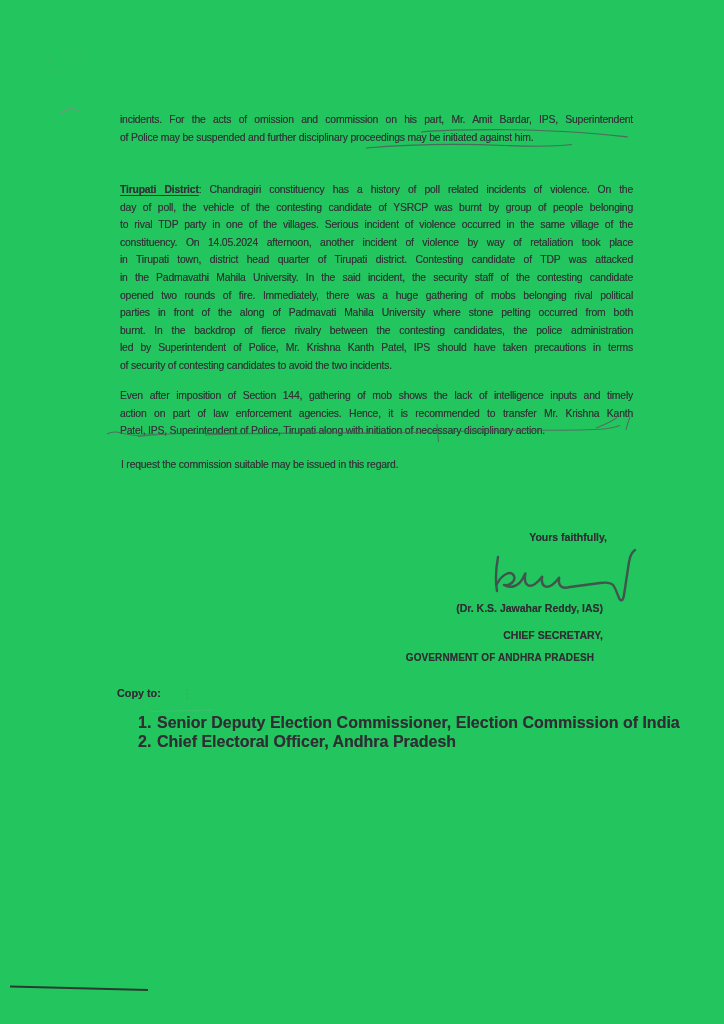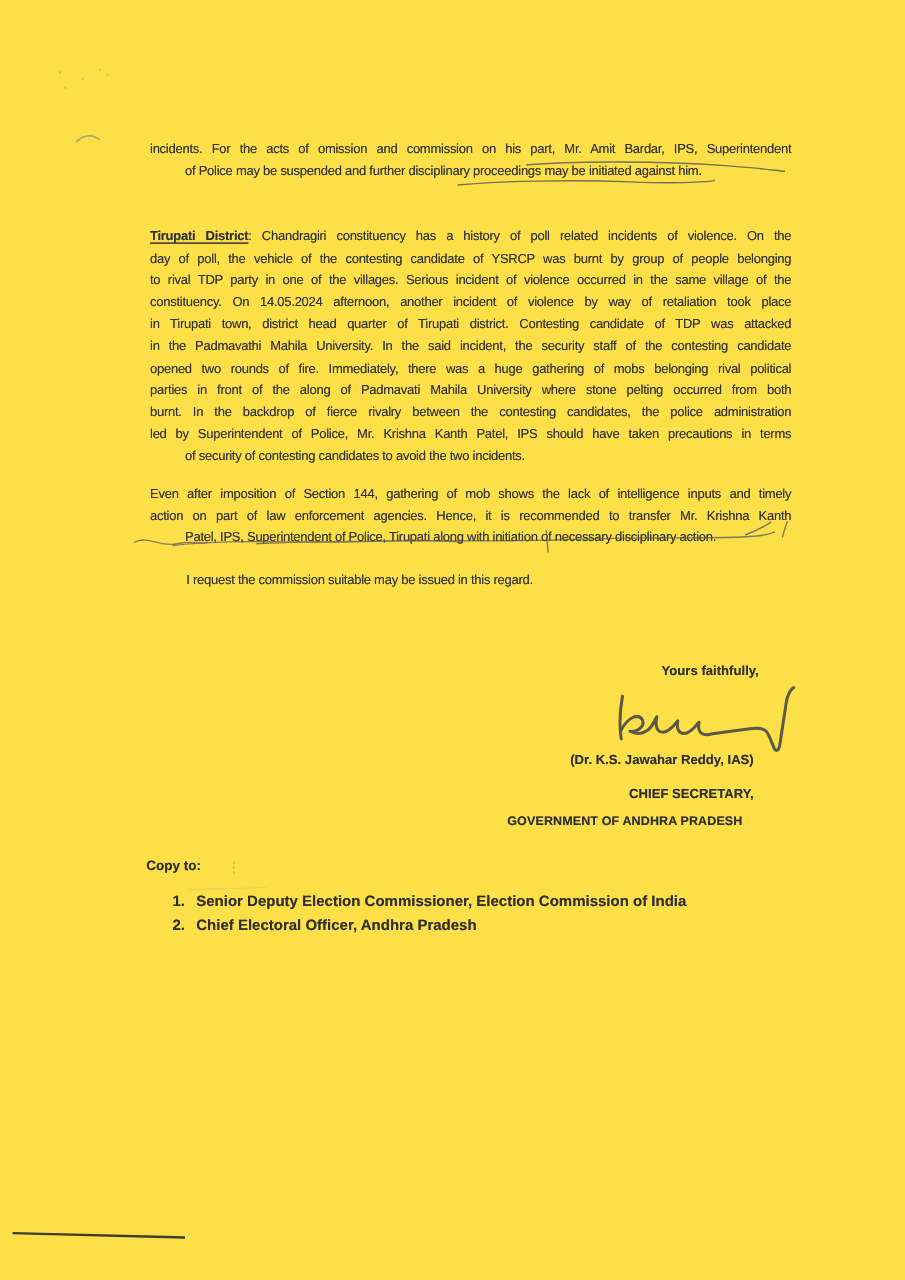--- a/index.html
+++ b/index.html
@@ -1,30 +1,30 @@
 <!DOCTYPE html>
 <html><head>
 <meta charset="utf-8">
 <style>
   html,body { margin:0; padding:0; background:#e8e8e8; }
   .page {
-    position:relative; width:724px; height:1024px; background:#fde047;
+    position:relative; width:724px; height:1024px; background:#22c55e;
     font-family:"Liberation Sans", sans-serif; color:#323237;
     overflow:hidden; text-shadow:0 0 0.5px rgba(50,50,55,0.55);
   }
   .block { position:absolute; }
   .bline {
     width:513px; font-size:10.4px; letter-spacing:-0.2px; line-height:17.6px;
     text-align:justify; text-align-last:justify;
   }
-  .endline { text-align:left; text-align-last:left; white-space:nowrap;margin-left:28px; }
+  .endline { text-align:left; text-align-last:left; white-space:nowrap; }
   .district-hd { font-weight:bold; text-decoration:underline; text-underline-offset:2px; }
   .sig-line { position:absolute; font-weight:bold; font-size:10.5px; white-space:nowrap; color:#2e2e33; }
   .copy-label { position:absolute; left:117px; top:687px; font-weight:bold; font-size:10.8px; color:#2e2e33; }
-  .copy-item { position:absolute; left:138px; font-weight:bold; font-size:12px; color:#2e2e33; white-space:nowrap; }
+  .copy-item { position:absolute; left:138px; font-weight:bold; font-size:16px; color:#2e2e33; white-space:nowrap; }
   .copy-item .num { display:inline-block; width:19px; }
   svg.overlay { position:absolute; left:0; top:0; pointer-events:none; }
 </style>
 </head>
 <body>
 
 <div class="page">
 
   <div class="block" style="left:120px; top:111px;">
     <div class="bline">incidents. For the acts of omission and commission on his part, Mr. Amit Bardar, IPS, Superintendent</div>

